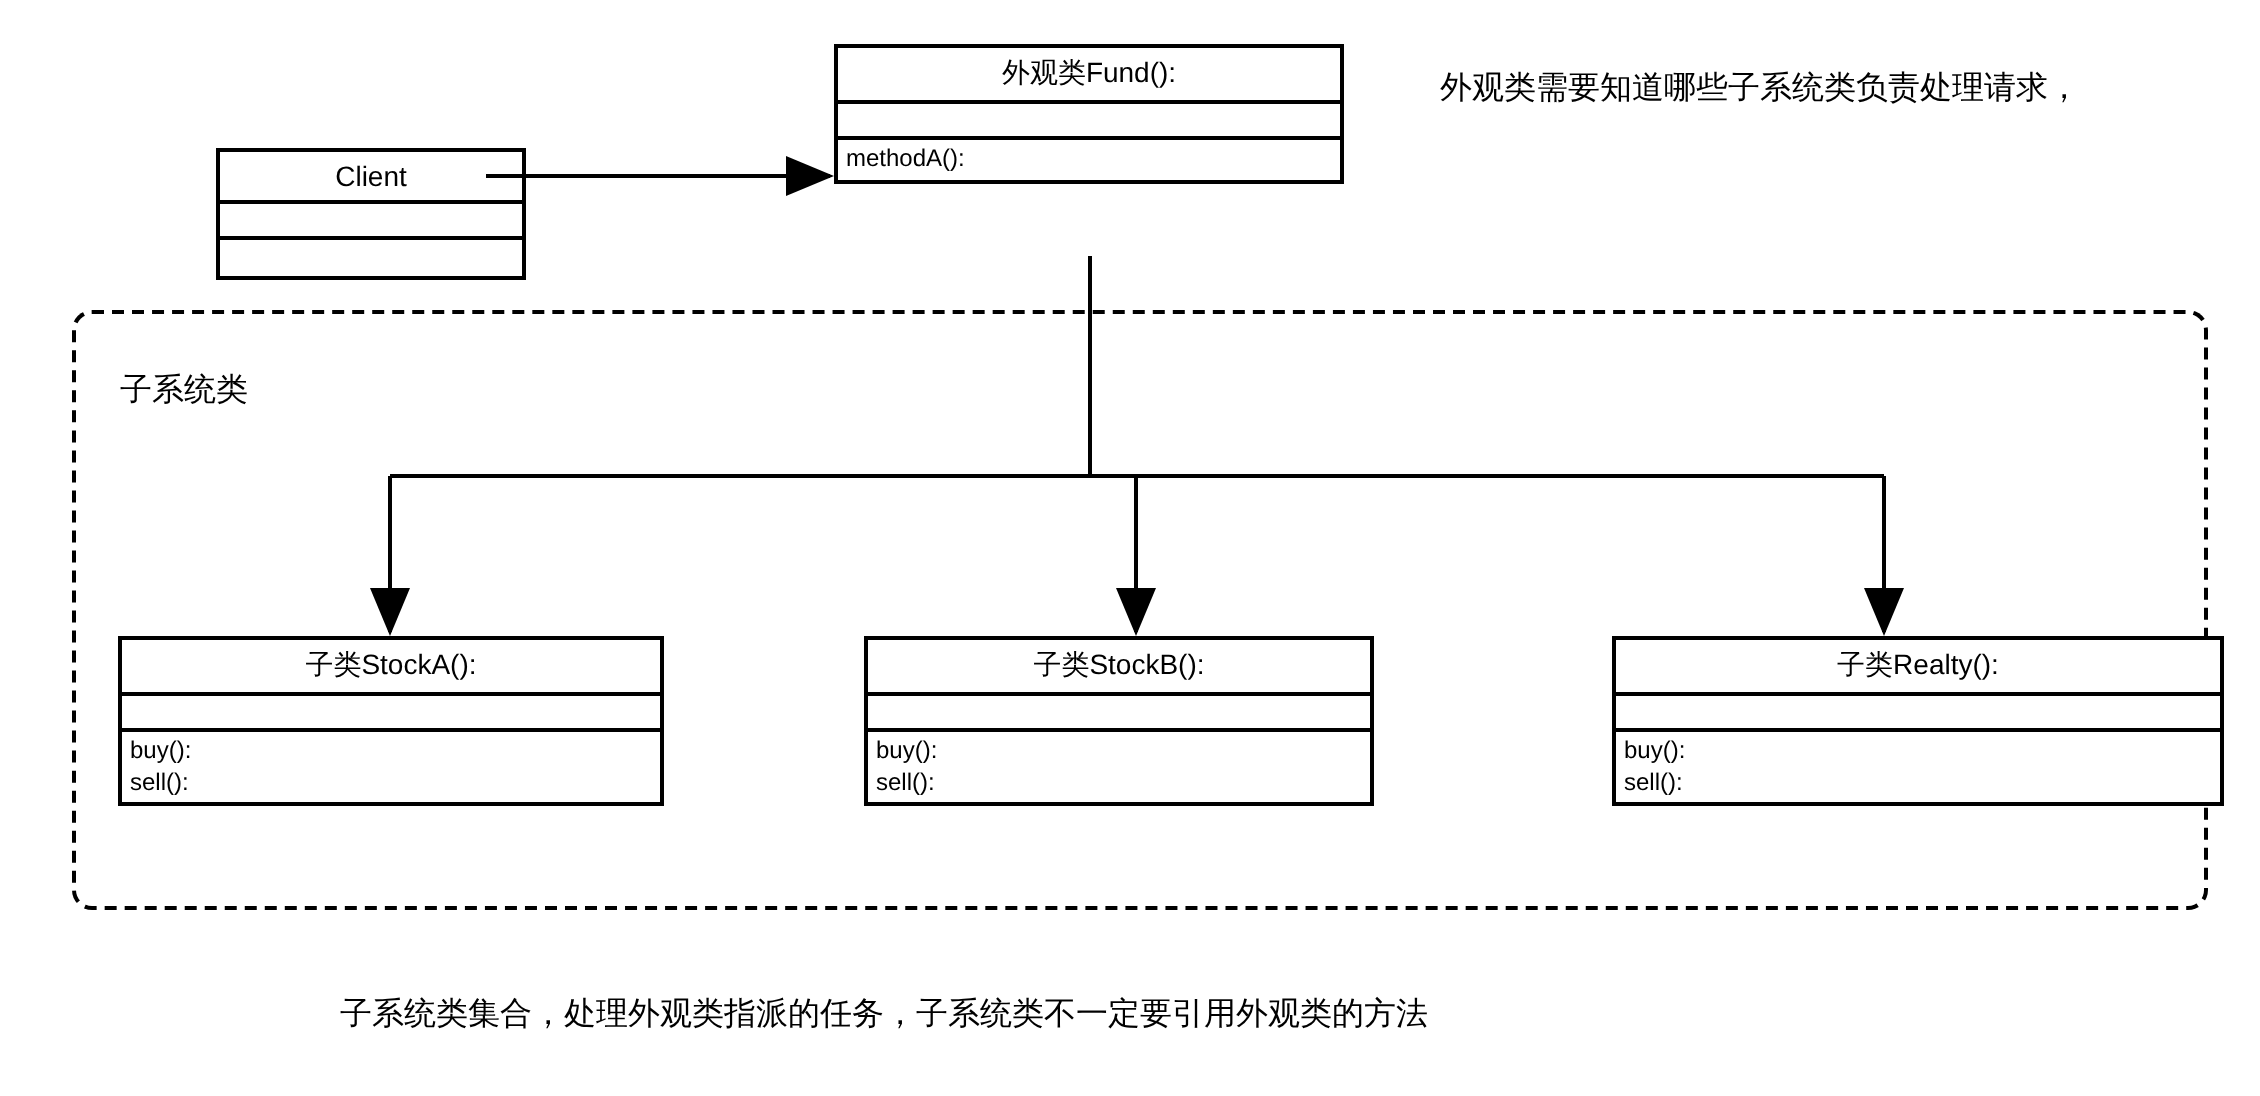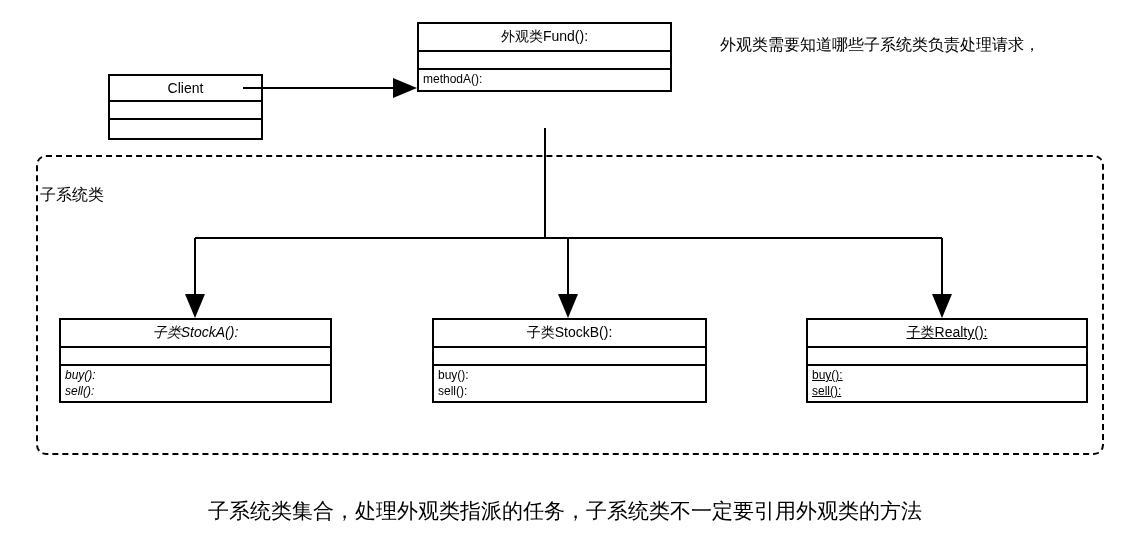--- a/index.html
+++ b/index.html
@@ -50,22 +50,22 @@
     svg.arrows {
       position: absolute;
       top: 0;
       left: 0;
       width: 1130px;
       height: 548px;
       pointer-events: none;
     }
     .caption {
       position: absolute;
-      font-size: 21px;
-      text-align: center;
+      font-size: 16px;
+      text-align: left;
     }
   </style>
 </head>
 <body>
 
 <div class="uml-box" style="left:108px; top:37px; width:155px;margin-top:37px;">
   <div class="uml-title">Client</div>
   <div class="uml-attrs"></div>
   <div class="uml-methods"></div>
 </div>
@@ -76,41 +76,41 @@
   <div class="uml-methods">
     <div>methodA():</div>
   </div>
 </div>
 
 <div class="annotation" style="left:720px; top:33px; width:400px; text-align:left;">
   <div>外观类需要知道哪些子系统类负责处理请求，</div>
 </div>
 
 <div class="subsystem-region" style="left:36px; top:155px; width:1068px; height:300px;"></div>
-<div class="subsystem-label" style="left:40px; top:185px;">子系统类</div>
+<div class="subsystem-label" style="left:60px; top:185px;">子系统类</div>
 
-<div class="uml-box" style="left:59px; top:318px; width:273px;font-style:italic;">
+<div class="uml-box" style="left:59px; top:318px; width:273px;">
   <div class="uml-title">子类StockA():</div>
   <div class="uml-attrs"></div>
   <div class="uml-methods">
     <div>buy():</div>
     <div>sell():</div>
   </div>
 </div>
 
-<div class="uml-box" style="left:432px; top:318px; width:275px;">
+<div class="uml-box" style="left:432px; top:318px; width:255px;">
   <div class="uml-title">子类StockB():</div>
   <div class="uml-attrs"></div>
   <div class="uml-methods">
     <div>buy():</div>
     <div>sell():</div>
   </div>
 </div>
 
-<div class="uml-box" style="left:806px; top:318px; width:282px;text-decoration:underline;">
+<div class="uml-box" style="left:806px; top:318px; width:306px;">
   <div class="uml-title">子类Realty():</div>
   <div class="uml-attrs"></div>
   <div class="uml-methods">
     <div>buy():</div>
     <div>sell():</div>
   </div>
 </div>
 
 <div class="caption" style="left:170px; top:497px; width:790px;">子系统类集合，处理外观类指派的任务，子系统类不一定要引用外观类的方法</div>
 

